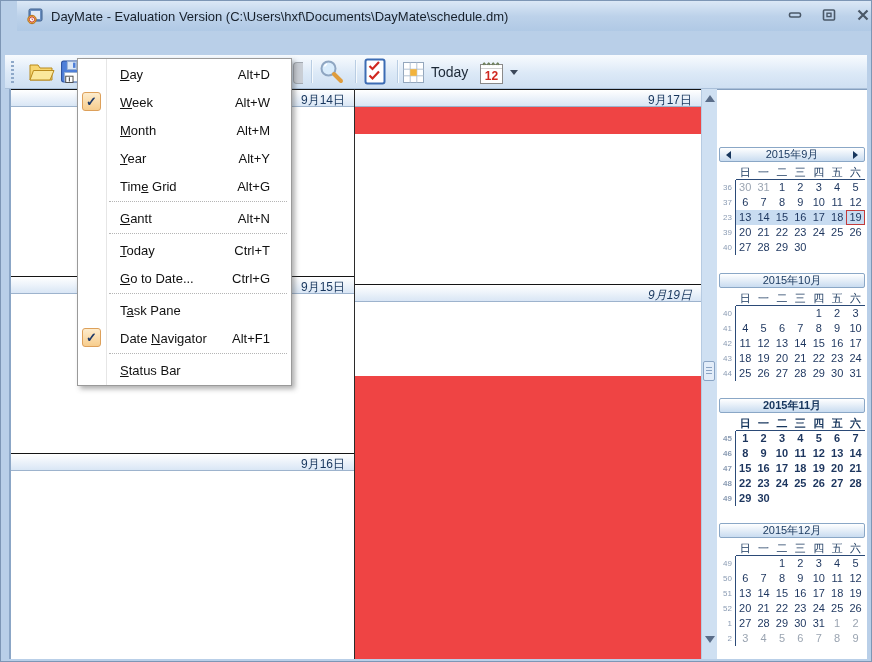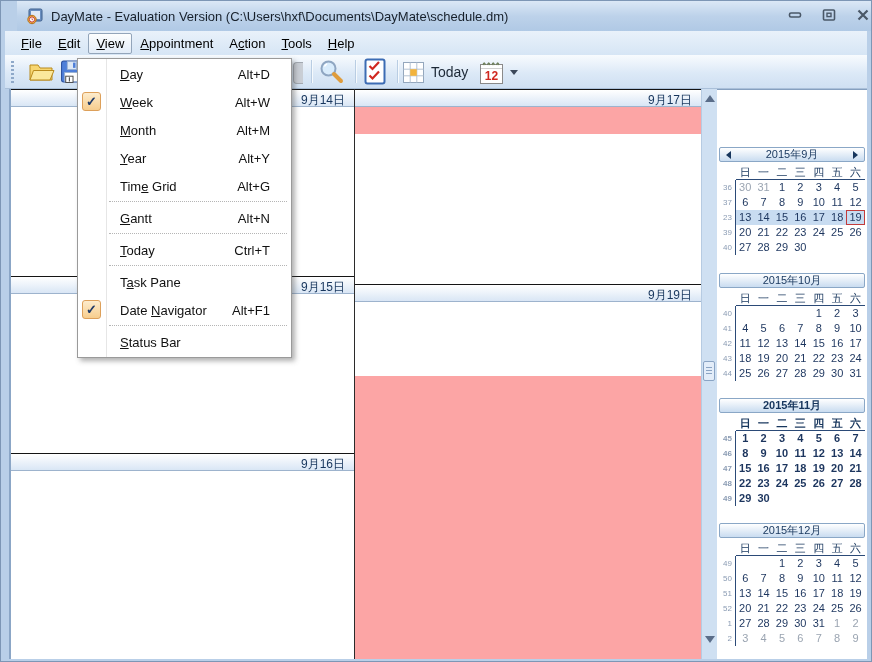--- a/index.html
+++ b/index.html
@@ -31,21 +31,21 @@
   .tico{position:absolute;top:4px;}
   .tsep{position:absolute;top:5px;width:1px;height:23px;background:#b9cde3;border-right:1px solid #f6fafd;}
   .todaybtn{position:absolute;left:398px;top:4px;display:flex;align-items:center;gap:7px;
     font-size:14px;color:#1c2836;height:26px;}
   .calbtn{position:absolute;left:473px;top:4px;display:flex;align-items:center;height:26px;}
   .ddarrow{position:absolute;left:505px;top:15px;width:0;height:0;
     border-left:4px solid transparent;border-right:4px solid transparent;border-top:5px solid #3c485a;}
   .sliver{position:absolute;left:288px;top:7px;width:9px;height:20px;background:#c9ced5;
     border:1px solid #a3a9b1;border-right:none;border-radius:4px 0 0 4px;}
   
-  .weekview{position:absolute;top:88px;left:8px;width:692px;height:570px;background:#fca5a5;
+  .weekview{position:absolute;top:88px;left:8px;width:692px;height:570px;background:#ef4444;
     border-left:2px solid #8ba6c6;box-sizing:border-box;display:flex;}
   .wcol{position:relative;display:flex;flex-direction:column;box-sizing:border-box;}
   .wcol.second{border-left:1px solid #2b2b2b;}
   .wcell{display:flex;flex-direction:column;box-sizing:border-box;}
   .whead{height:18px;box-sizing:border-box;border-top:1px solid #141414;border-bottom:1px solid #9db3cd;
     background:linear-gradient(#ffffff,#d9e6f5);font-size:12px;color:#17365d;
     text-align:right;padding:2px 9px 0 0;}
   .wbody{flex:1;background:#fff;}
   
   .scrollstrip{position:absolute;top:88px;left:700px;width:16px;height:570px;
@@ -118,29 +118,20 @@
         </svg>
       </div>
       <div class="winbtn">
         <svg width="14" height="12" viewBox="0 0 14 12">
           <path d="M2.5 1.5 L11.5 10.5 M11.5 1.5 L2.5 10.5" stroke="#4a5868" stroke-width="2.2"></path>
         </svg>
       </div>
     </div>
   </div>
 
-  <div class="menubar" id="menubar">
-      <div class="mbitem"><u>F</u>ile</div>
-      <div class="mbitem"><u>E</u>dit</div>
-      <div class="mbitem active"><u>V</u>iew</div>
-      <div class="mbitem"><u>A</u>ppointment</div>
-      <div class="mbitem">A<u>c</u>tion</div>
-      <div class="mbitem"><u>T</u>ools</div>
-      <div class="mbitem"><u>H</u>elp</div>
-    </div>
 
   <div class="toolbar">
     <div class="tgrip"></div>
 
     <svg class="tico" style="left:22px" width="28" height="25" viewBox="0 0 28 25">
       <path d="M3 6 L11 6 L13 9 L25 9 L25 21 L3 21 Z" fill="#f7d671" stroke="#b98a1d"></path>
       <path d="M3 21 L6.5 11.5 L27 11.5 L23 21 Z" fill="#fbe89c" stroke="#b98a1d"></path>
     </svg>
 
     <svg class="tico" style="left:55px" width="25" height="25" viewBox="0 0 24 24">
@@ -205,21 +196,21 @@
         <div class="wcell" style="height: 215px;">
           <div class="whead">9月16日</div>
           <div class="wbody"></div>
         </div>
       </div>
       <div class="wcol second" style="width: 347px;">
         <div class="wcell" style="height: 195px; gap: 27px;">
           <div class="whead">9月17日</div>
           <div class="wbody"></div>
         </div>
-        <div class="wcell" style="height: 92px;">
+        <div class="wcell" style="height: 92px; font-style: italic;">
           <div class="whead">9月19日</div>
           <div class="wbody"></div>
         </div>
       </div>
     </div>
 
   <div class="scrollstrip">
     <div class="sarrow up"></div>
     <div class="sthumb"></div>
     <div class="sarrow down"></div>
@@ -474,20 +465,24 @@
       <div class="msep"></div>
       <div class="mrow">
         <span class="mlabel"><u>G</u>antt</span>
         <span class="mshort">Alt+N</span>
       </div>
       <div class="msep"></div>
       <div class="mrow">
         <span class="mlabel"><u>T</u>oday</span>
         <span class="mshort">Ctrl+T</span>
       </div>
+      <div class="mrow">
+        <span class="mlabel"><u>G</u>o to Date...</span>
+        <span class="mshort">Ctrl+G</span>
+      </div>
       <div class="msep"></div>
       <div class="mrow">
         <span class="mlabel">T<u>a</u>sk Pane</span>
         <span class="mshort"></span>
       </div>
       <div class="mrow">
         <span class="mcheck">✓</span>
         <span class="mlabel">Date <u>N</u>avigator</span>
         <span class="mshort">Alt+F1</span>
       </div>

